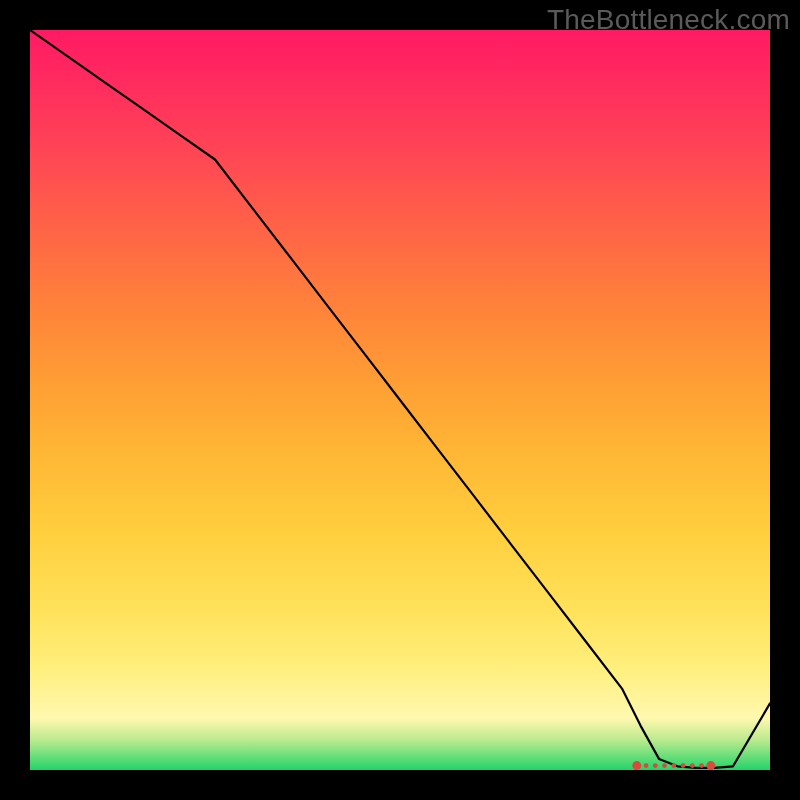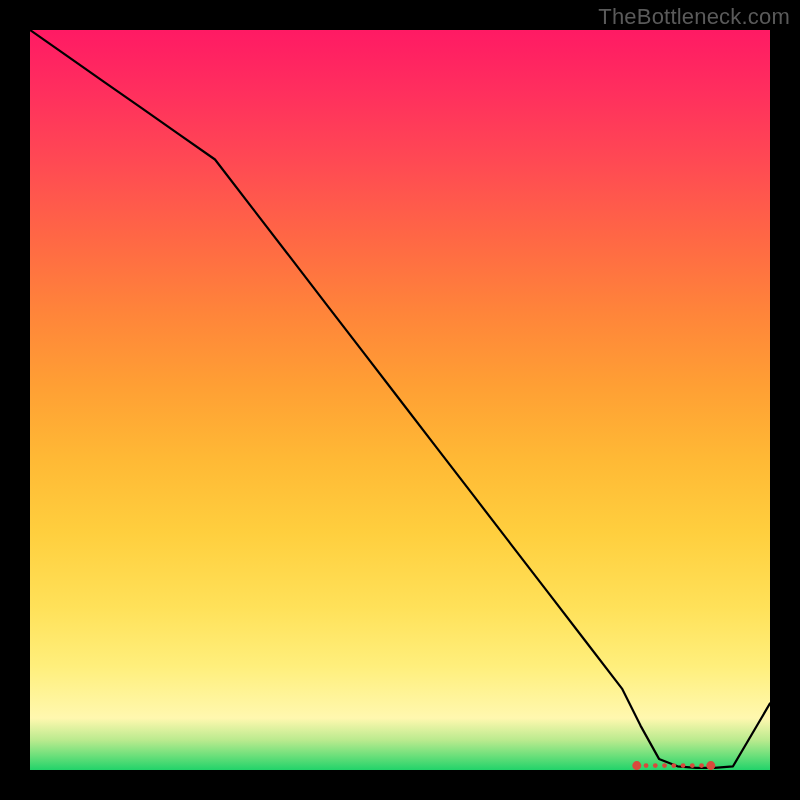--- a/index.html
+++ b/index.html
@@ -15,21 +15,21 @@
     position: relative;
     width: 800px;
     height: 800px;
     background: #000;
   }
   .attribution {
     position: absolute;
     top: 4px;
     right: 10px;
     color: #5a5a5a;
-    font-size: 22px;
+    font-size: 28px;
     font-weight: 400;
     letter-spacing: 0.2px;
   }
   .plot-outer {
     position: absolute;
     left: 30px;
     top: 30px;
     width: 740px;
     height: 740px;
     background: #000;

